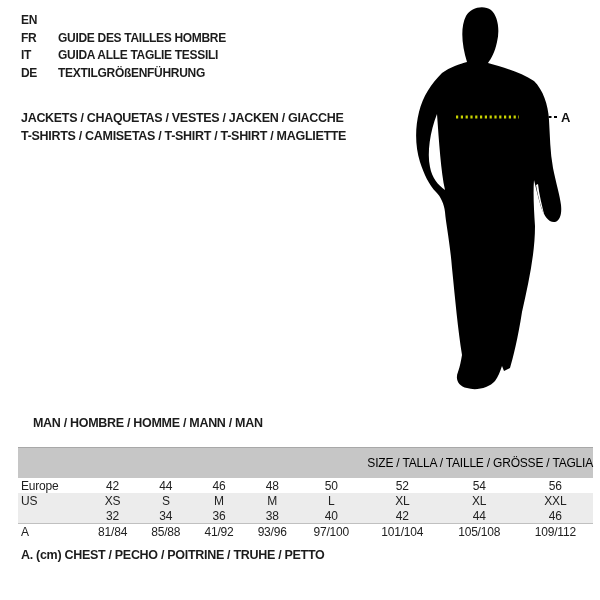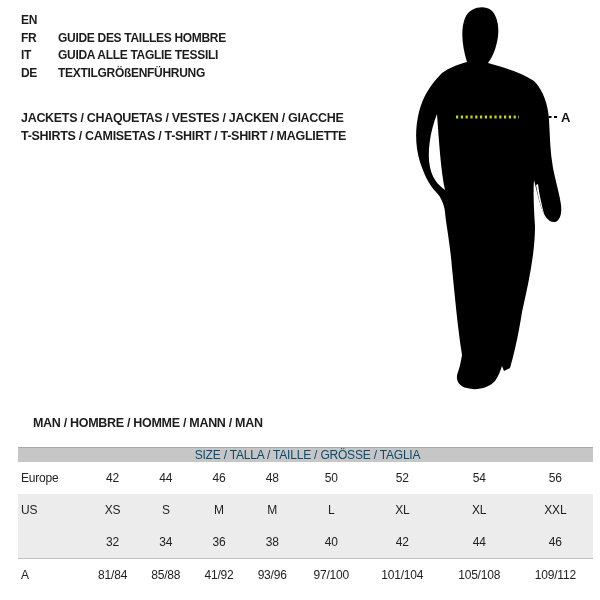--- a/index.html
+++ b/index.html
@@ -18,22 +18,22 @@
   .figure-wrap{position:absolute;left:405px;top:0;width:180px;height:400px;}
   .figure-wrap svg{display:block;width:180px;height:400px;}
   .figure-wrap text{font-family:"Liberation Sans",sans-serif;font-weight:700;font-size:13px;fill:#111;}
   
   .man-heading{position:absolute;left:21px;top:416px;font-size:12.5px;font-weight:700;
     line-height:14px;letter-spacing:-0.3px;margin-left:12px;}
   
   .size-table{position:absolute;left:18px;top:447px;width:575px;border-collapse:collapse;
     font-size:12px;letter-spacing:-0.2px;color:#222;}
   .size-table th{background:#c6c6c6;border-top:1px solid #a8a8a8;font-weight:400;
-    text-align:center;height:14px;padding:0 0 0 4px;color:#0c4a6e;}
-  .size-table td{height:32px;padding:0;text-align:center;font-weight:400;}
+    text-align:right;height:30px;padding:0 0 0 4px;color:#000000;}
+  .size-table td{height:15px;padding:0;text-align:center;font-weight:400;}
   .size-table td.rowlabel{text-align:left;padding-left:3px;}
   .size-table tr.shade td{background:#ececec;}
   .size-table tr.lastrow td{border-top:1px solid #c0c0c0;}
   
   .footer-note{position:absolute;left:21px;top:548px;font-size:12.5px;font-weight:700;
     line-height:14px;letter-spacing:-0.3px;}
 </style>
 </head>
 <body>
 
@@ -159,14 +159,15 @@
         <td>41/92</td>
         <td>93/96</td>
         <td>97/100</td>
         <td>101/104</td>
         <td>105/108</td>
         <td>109/112</td>
       </tr>
     </tbody>
   </table>
 
+  <div class="footer-note">A. (cm) CHEST / PECHO / POITRINE / TRUHE / PETTO</div>
 
 </div>
 
 </body></html>

